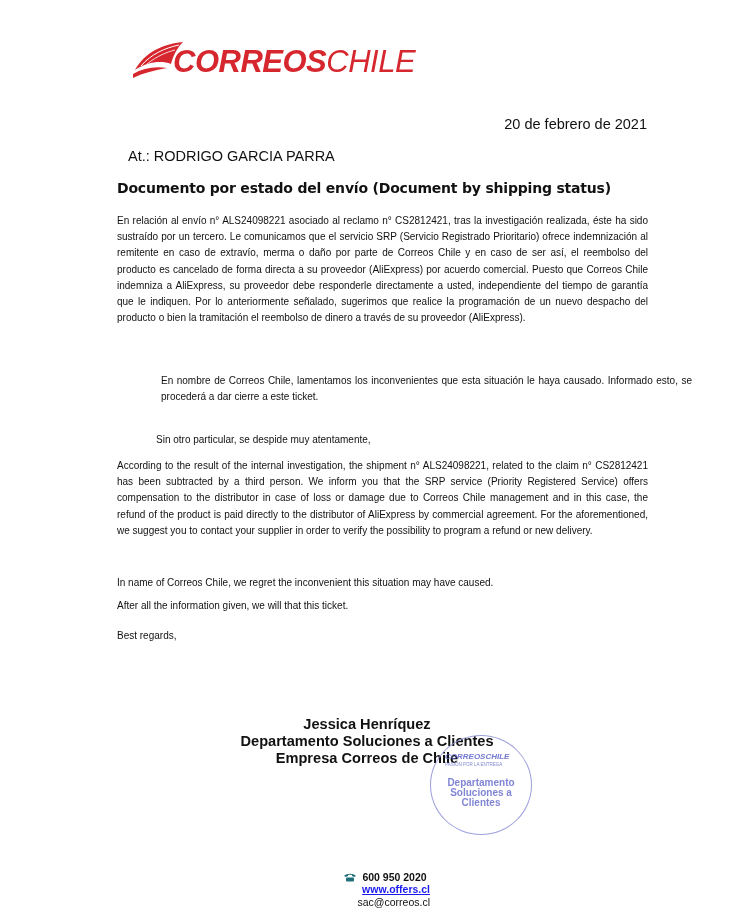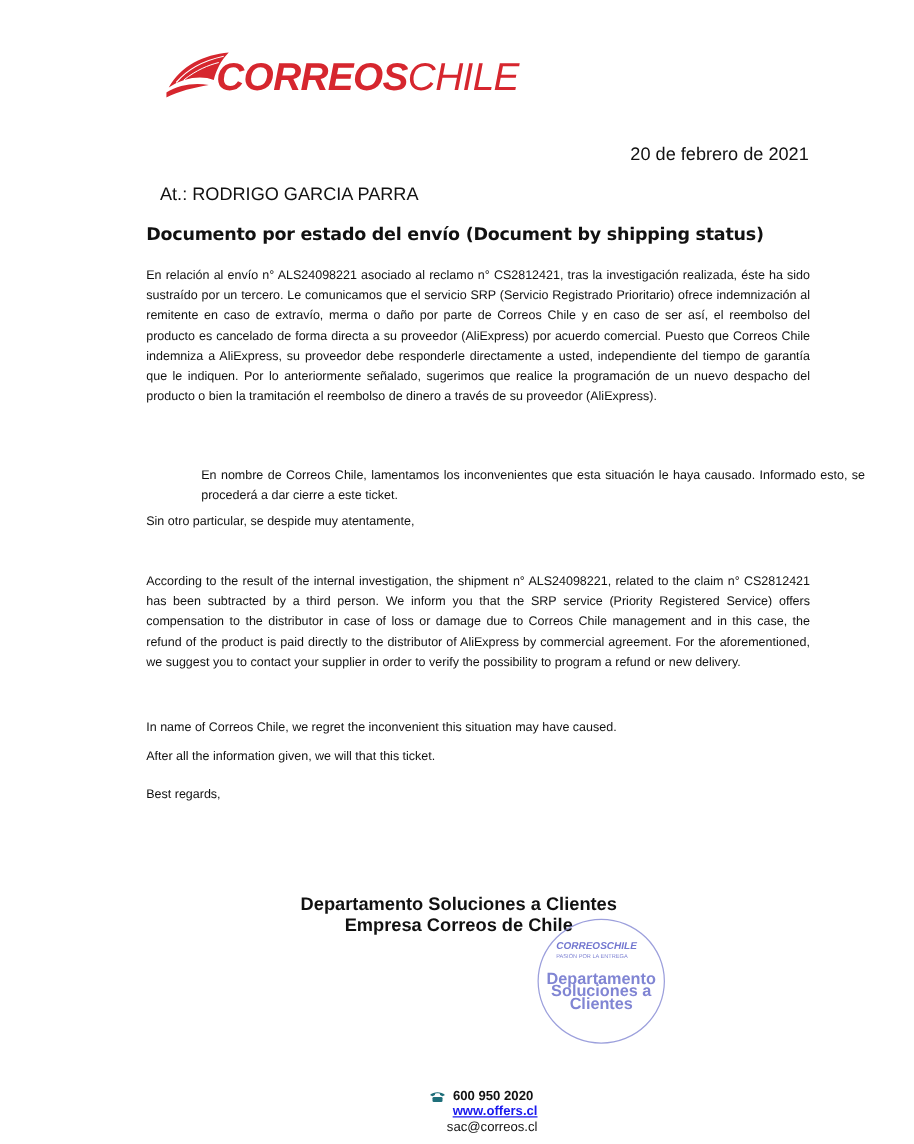--- a/index.html
+++ b/index.html
@@ -6,30 +6,30 @@
   body { width:731px; height:915px; position:relative; overflow:hidden; font-family:"Liberation Sans", sans-serif; color:#111; }
   .logo { position:absolute; left:133px; top:38px; width:260px; height:44px; }
   .logo-text { position:absolute; left:40px; top:6px; font-family:"Liberation Sans", sans-serif; font-style:italic; font-weight:bold; font-size:31px; letter-spacing:-0.5px; color:#d6262e; line-height:36px; white-space:nowrap; }
   .logo-text .thin { font-weight:normal; }
   .date { position:absolute; right:84px; top:116px; font-size:14.5px; }
   .attn { position:absolute; left:128px; top:148px; font-size:14.5px; }
   .title { position:absolute; left:117px; top:180px; font-family:"DejaVu Sans", sans-serif; font-weight:bold; font-size:14px; letter-spacing:-0.2px; }
   .body { position:absolute; left:117px; width:531px; font-size:10px; line-height:16.2px; text-align:justify; }
   .p1 { top:213px; }
   .p2 { top:373px;margin-left:44px; }
-  .p3 { top:410px; }
+  .p3 { top:432px;margin-left:39px; }
   .p4 { top:458px; }
   .p5 { top:575px; }
   .p6 { top:598px; }
   .p7 { top:628px; }
   .sig { position:absolute; left:222px; top:716px; width:290px; text-align:center; font-weight:bold; font-size:14.6px; line-height:17.2px; }
   .stamp { position:absolute; left:430px; top:735px; width:100px; height:98px; border:1.5px solid #8b8fd6; border-radius:50%; opacity:0.85; }
   .stamp-brand { position:absolute; left:14px; top:16px; font-style:italic; font-weight:bold; font-size:8px; color:#5b60c8; white-space:nowrap; }
   .stamp-sub { position:absolute; left:14px; top:26px; font-size:4.5px; color:#6b70cc; white-space:nowrap; }
-  .stamp-dept { position:absolute; left:0; right:0; top:42px; text-align:center; font-size:13px; color:#6b70cc; line-height:10px; font-weight:bold; }
+  .stamp-dept { position:absolute; left:0; right:0; top:42px; text-align:center; font-size:10px; color:#6b70cc; line-height:10px; font-weight:bold; }
   .footer { position:absolute; left:340px; top:855px; width:90px; text-align:right; font-size:10.5px; line-height:12.4px;margin-top:16px; }
   .phone { font-weight:bold; display:flex; align-items:center; justify-content:center; gap:5px; }
   .phone-icon { width:14px; height:9px; }
   .link { color:#1a1aee; text-decoration:underline; font-weight:bold; }
 </style>
 </head>
 <body>
 
 <div class="logo">
   <svg width="52" height="40" viewBox="0 0 52 40" style="position:absolute;left:0;top:2px;">
@@ -48,20 +48,21 @@
 <div class="body p1">En relación al envío n° ALS24098221 asociado al reclamo n° CS2812421, tras la investigación realizada, éste ha sido sustraído por un tercero. Le comunicamos que el servicio SRP (Servicio Registrado Prioritario) ofrece indemnización al remitente en caso de extravío, merma o daño por parte de Correos Chile y en caso de ser así, el reembolso del producto es cancelado de forma directa a su proveedor (AliExpress) por acuerdo comercial. Puesto que Correos Chile indemniza a AliExpress, su proveedor debe responderle directamente a usted, independiente del tiempo de garantía que le indiquen. Por lo anteriormente señalado, sugerimos que realice la programación de un nuevo despacho del producto o bien la tramitación el reembolso de dinero a través de su proveedor (AliExpress).</div>
 <div class="body p2">En nombre de Correos Chile, lamentamos los inconvenientes que esta situación le haya causado. Informado esto, se procederá a dar cierre a este ticket.</div>
 <div class="body p3">Sin otro particular, se despide muy atentamente,</div>
 
 <div class="body p4">According to the result of the internal investigation, the shipment n° ALS24098221, related to the claim n° CS2812421 has been subtracted by a third person. We inform you that the SRP service (Priority Registered Service) offers compensation to the distributor in case of loss or damage due to Correos Chile management and in this case, the refund of the product is paid directly to the distributor of AliExpress by commercial agreement. For the aforementioned, we suggest you to contact your supplier in order to verify the possibility to program a refund or new delivery.</div>
 <div class="body p5">In name of Correos Chile, we regret the inconvenient this situation may have caused.</div>
 <div class="body p6">After all the information given, we will that this ticket.</div>
 <div class="body p7">Best regards,</div>
 
 <div class="sig">
+  <div>Jessica Henríquez</div>
   <div>Departamento Soluciones a Clientes</div>
   <div>Empresa Correos de Chile</div>
 </div>
 
 <div class="stamp">
   <div class="stamp-brand">CORREOSCHILE</div>
   <div class="stamp-sub">PASIÓN POR LA ENTREGA</div>
   <div class="stamp-dept">
     <div>Departamento</div>
     <div>Soluciones a Clientes</div>

